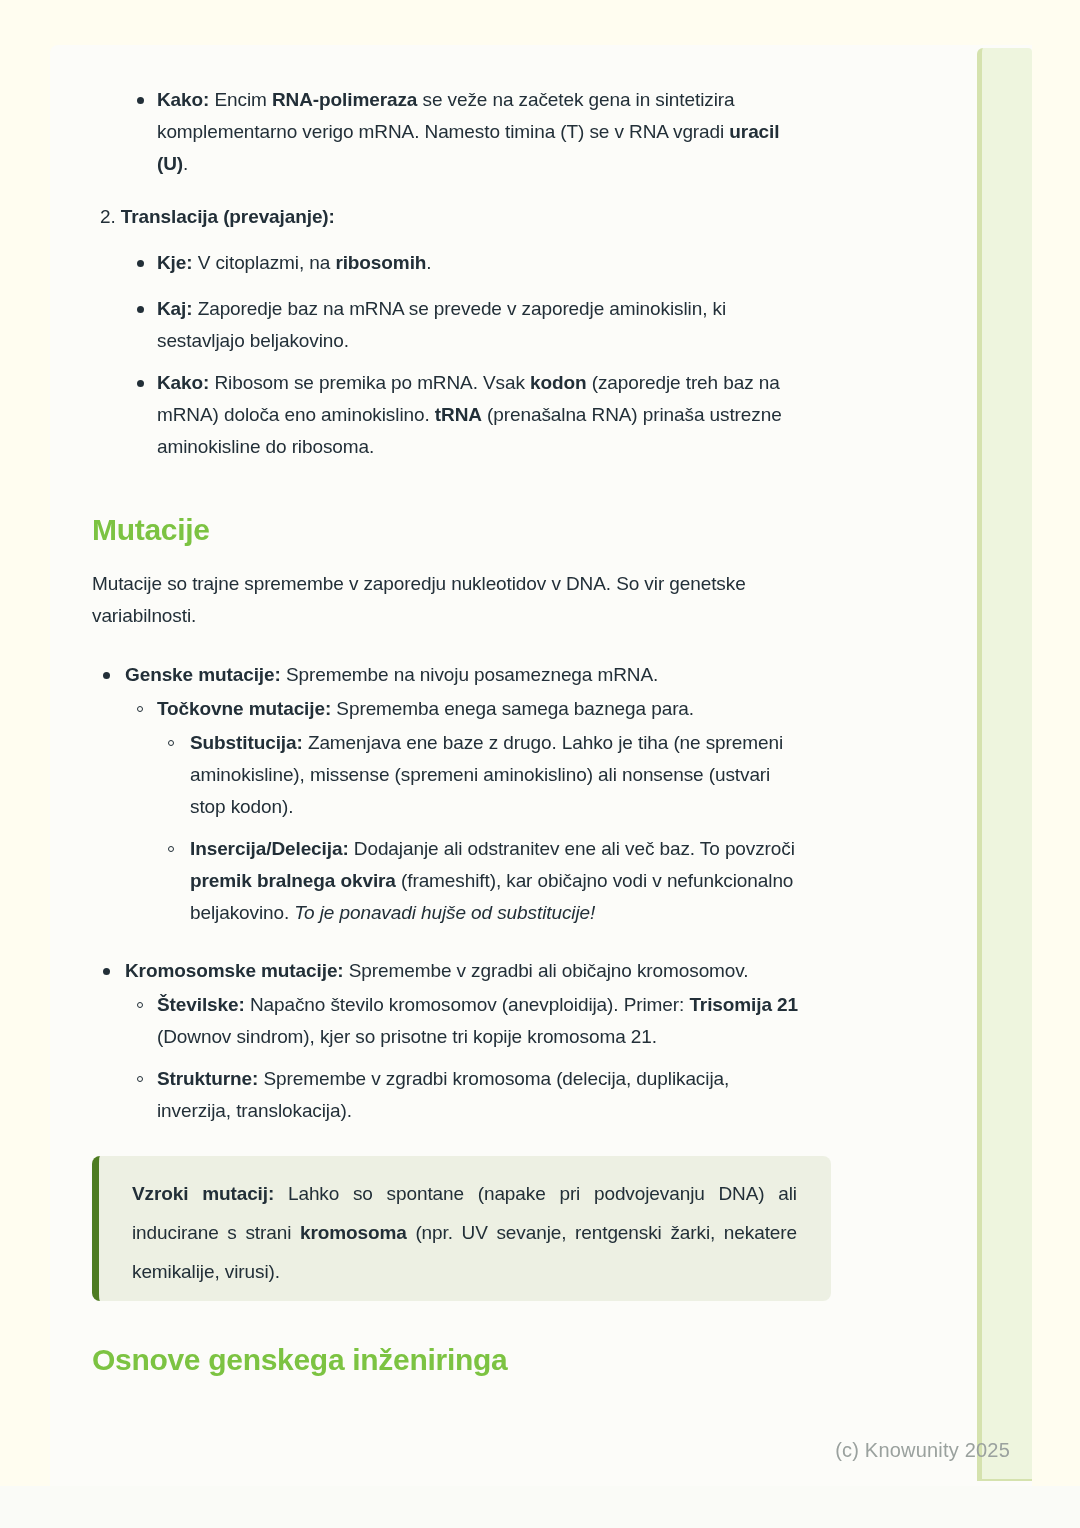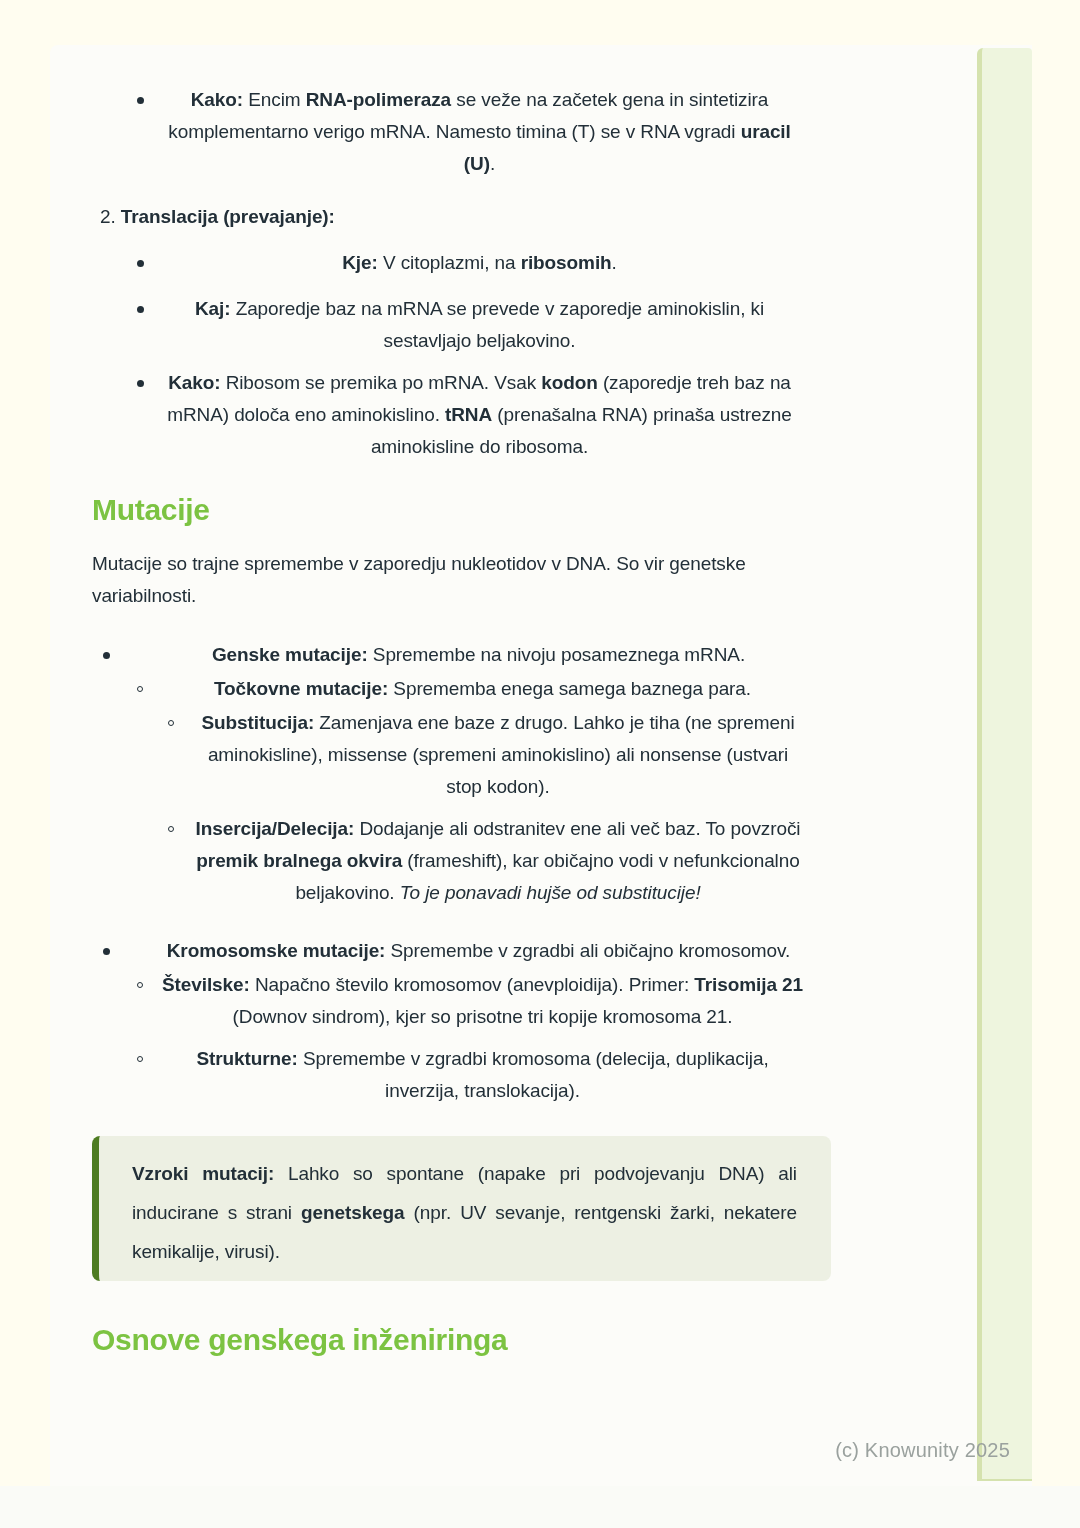--- a/index.html
+++ b/index.html
@@ -33,21 +33,21 @@
     position: absolute;
     left: 42px; top: 0;
     width: 740px;
     padding-top: 39px;
     font-size: 19px;
     line-height: 32px;
     letter-spacing: -0.1px;
   }
   .content b { font-weight: 700; }
   .content i { font-style: italic; }
-  .li { position: relative; text-align: center; }
+  .li { position: relative; }
   .li1 { padding-left: 65px; padding-right: 30px; }
   .li1r { padding-left: 65px; padding-right: 24px; }
   .li0 { padding-left: 33px; }
   .li2 { padding-left: 98px; padding-right: 26px; }
   .marker { position: absolute; display: block; }
   .m-dot {
     width: 7px; height: 7px;
     border-radius: 50%;
     background: currentColor;
     top: 13px;
@@ -67,21 +67,21 @@
   .gap-b { margin-top: 14px; }
   .gap-c { margin-top: 10px; }
   .gap-d { margin-top: 2px; }
   .gap-e { margin-top: 26px; }
   h2.section-heading {
     font-size: 30px;
     line-height: 38px;
     font-weight: 700;
     letter-spacing: -0.3px;
   }
-  .h2-mutacije { margin-top: 28px; }
+  .h2-mutacije { margin-top: 48px; }
   .h2-osnove { margin-top: 40px; }
   .intro-p { margin-top: 19px; width: 740px; }
   .list-start { margin-top: 27px; }
   .final-p { margin-top: 22px; }
   .callout {
     margin-top: 29px;
     border-left: 7px solid;
     border-radius: 8px;
     padding: 18px 34px 10px 33px;
     width: 739px;
@@ -168,21 +168,21 @@
       <span class="marker m-ring"></span>
       <span><b>Številske:</b><span> Napačno število kromosomov (anevploidija). Primer: </span><b>Trisomija 21</b><span> (Downov sindrom), kjer so prisotne tri kopije kromosoma 21.</span></span>
     </div>
 
     <div class="li li1r gap-c">
       <span class="marker m-ring"></span>
       <span><b>Strukturne:</b><span> Spremembe v zgradbi kromosoma (delecija, duplikacija, inverzija, translokacija).</span></span>
     </div>
 
     <div class="callout" style="background: rgb(237, 240, 227); border-color: rgb(77, 124, 33);">
-      <p class="callout-text"><b>Vzroki mutacij:</b><span> Lahko so spontane (napake pri podvojevanju DNA) ali inducirane s strani </span><b>genetskega</b><span> (npr. UV sevanje, rentgenski žarki, nekatere kemikalije, virusi).</span></p>
+      <p class="callout-text"><b>Vzroki mutacij:</b><span> Lahko so spontane (napake pri podvojevanju DNA) ali inducirane s strani </span><b>kromosoma</b><span> (npr. UV sevanje, rentgenski žarki, nekatere kemikalije, virusi).</span></p>
     </div>
 
     <h2 class="section-heading h2-osnove" style="color: rgb(124, 195, 66);">Osnove genskega inženiringa</h2>
 
 
   </div>
 </div>
 
 <div class="watermark" style="color: rgb(154, 161, 158);">(c) Knowunity 2025</div>
 

